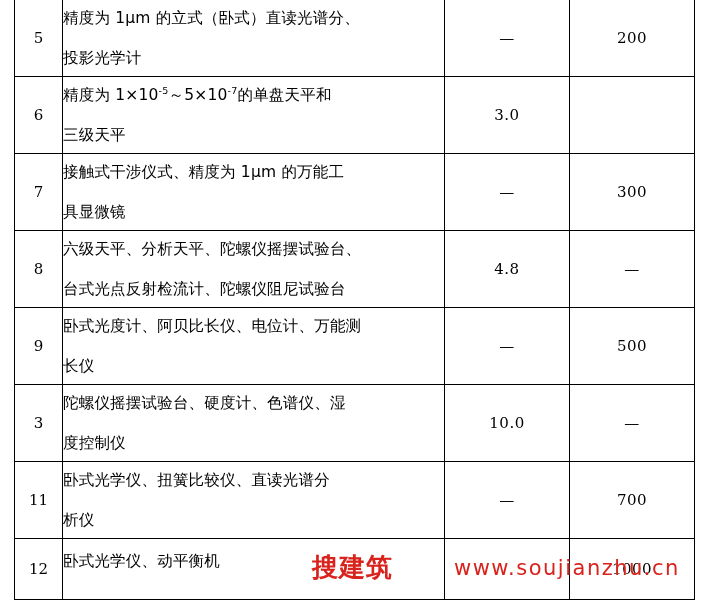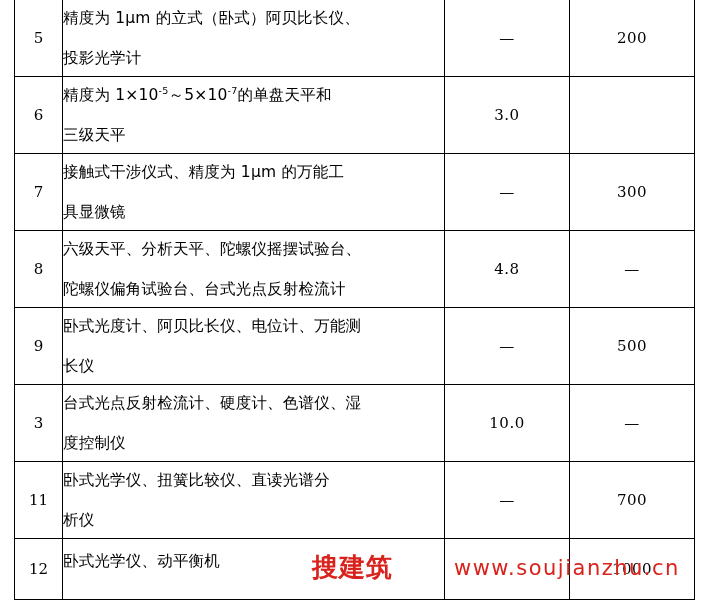--- a/index.html
+++ b/index.html
@@ -119,21 +119,21 @@
     <colgroup>
       <col class="c-no">
       <col class="c-desc">
       <col class="c-v1">
       <col class="c-v2">
     </colgroup>
     <tbody>
       <tr class="r0">
         <td class="cell-no">5</td>
         <td class="cell-desc">
-          <span class="l1">精度为 1μm 的立式（卧式）阿贝比长仪、</span>
+          <span class="l1">精度为 1μm 的立式（卧式）直读光谱分、</span>
           <span class="l2">投影光学计</span>
         </td>
         <td class="cell-val">—</td>
         <td class="cell-val">200</td>
       </tr>
       <tr class="r1">
         <td class="cell-no">6</td>
         <td class="cell-desc">
           <span class="l1">精度为 1×10<sup>-5</sup>～5×10<sup>-7</sup>的单盘天平和</span>
           <span class="l2">三级天平</span>
@@ -147,38 +147,38 @@
           <span class="l1">接触式干涉仪式、精度为 1μm 的万能工</span>
           <span class="l2">具显微镜</span>
         </td>
         <td class="cell-val">—</td>
         <td class="cell-val">300</td>
       </tr>
       <tr class="r3">
         <td class="cell-no">8</td>
         <td class="cell-desc">
           <span class="l1">六级天平、分析天平、陀螺仪摇摆试验台、</span>
-          <span class="l2">陀螺仪偏角试验台、台式光点反射检流计</span>
+          <span class="l2">台式光点反射检流计、陀螺仪阻尼试验台</span>
         </td>
         <td class="cell-val">4.8</td>
         <td class="cell-val">—</td>
       </tr>
       <tr class="r4">
         <td class="cell-no">9</td>
         <td class="cell-desc">
           <span class="l1">卧式光度计、阿贝比长仪、电位计、万能测</span>
           <span class="l2">长仪</span>
         </td>
         <td class="cell-val">—</td>
         <td class="cell-val">500</td>
       </tr>
       <tr class="r5">
         <td class="cell-no">3</td>
         <td class="cell-desc">
-          <span class="l1">台式光点反射检流计、硬度计、色谱仪、湿</span>
+          <span class="l1">陀螺仪摇摆试验台、硬度计、色谱仪、湿</span>
           <span class="l2">度控制仪</span>
         </td>
         <td class="cell-val">10.0</td>
         <td class="cell-val">—</td>
       </tr>
       <tr class="r6">
         <td class="cell-no">11</td>
         <td class="cell-desc">
           <span class="l1">卧式光学仪、扭簧比较仪、直读光谱分</span>
           <span class="l2">析仪</span>

